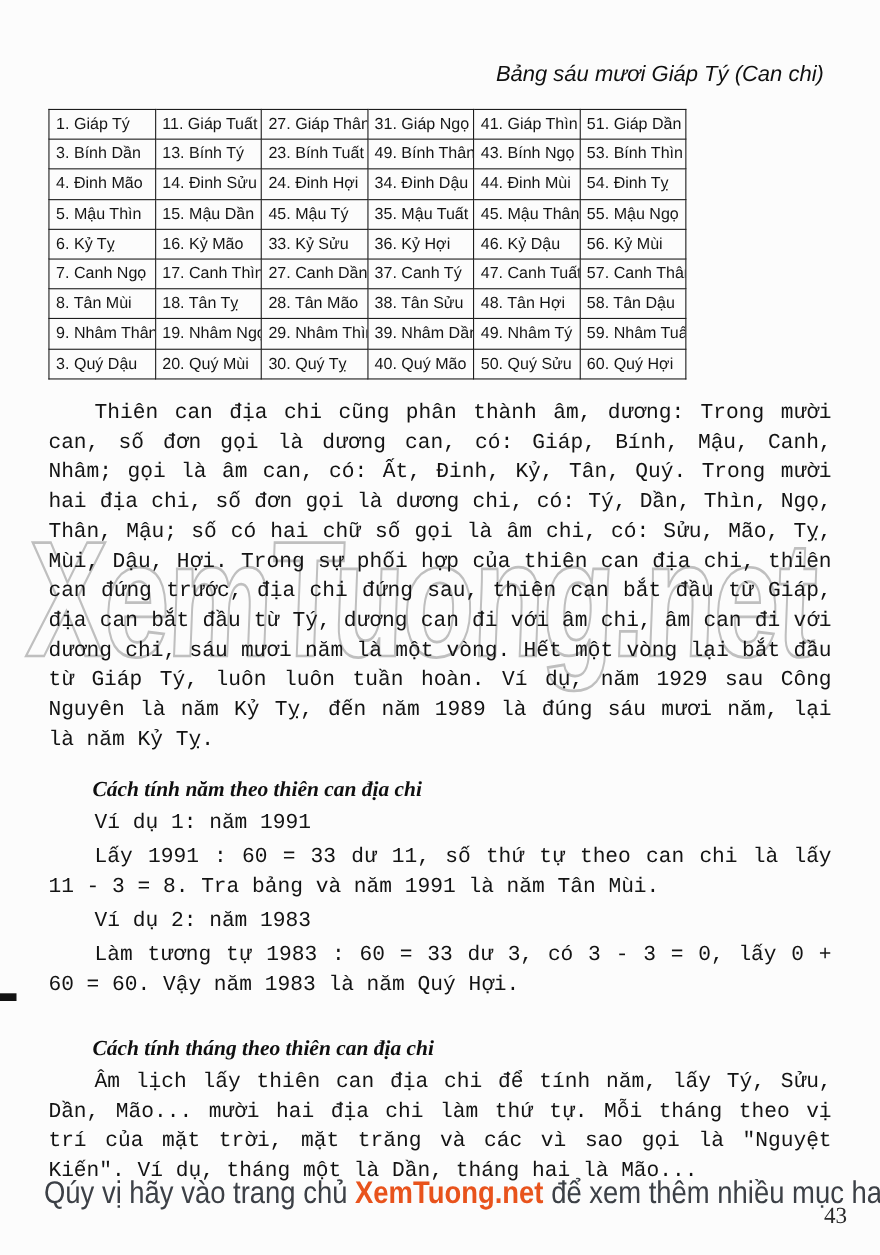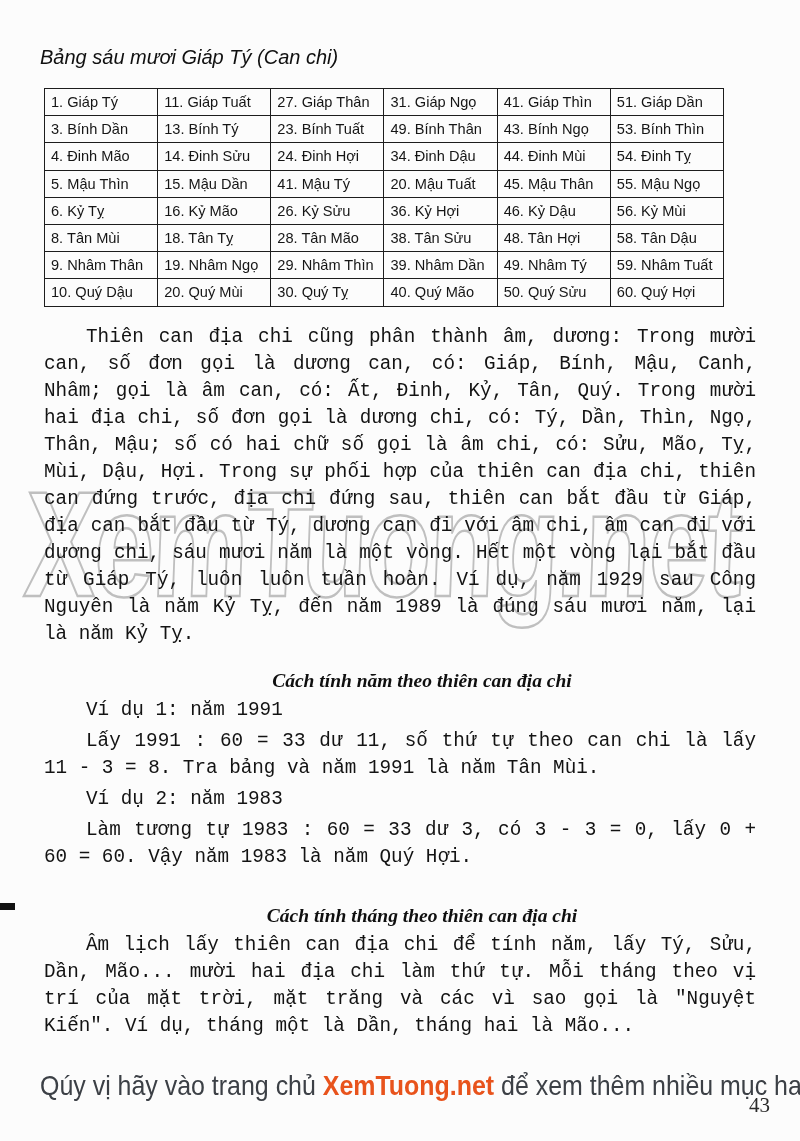--- a/index.html
+++ b/index.html
@@ -7,30 +7,30 @@
     position:relative;
     width:800px;height:1141px;
     margin:0 auto;
     background:#fcfcfc;
     overflow:hidden;
     color:#141414;
     font-family:"Liberation Serif", serif;
   }
   .content{position:relative;z-index:1;padding:0 40px;}
   .doc-title{
-    margin:0;padding-top:46px;
-    text-align:left;
+    margin:11px;padding-top:46px;
+    text-align:right;
     font-family:"Liberation Sans", sans-serif;
     font-style:italic;font-weight:500;
     font-size:20px;line-height:22px;
     color:#101010;
   }
   table.canchi{
     border-collapse:collapse;
-    width:680px;margin:20px 0 0 4px;
+    width:580px;margin:20px 0 0 4px;
     table-layout:fixed;
   }
   table.canchi td{
     border:1.6px solid #1d1d1d;
     height:26.2px;
     padding:0 2px 0 6px;
     font-family:"Liberation Sans", sans-serif;
     font-size:14.6px;
     color:#151515;
     white-space:nowrap;
@@ -45,21 +45,20 @@
     color:#131313;
     font-family:Liberation Mono, monospace;
   }
   .para.first{margin-top:17px;}
   .para.tight{margin-top:1px;}
   .section-heading{
     margin:19px 0 3px 44px;
     font-size:19.5px;line-height:27px;
     font-weight:bold;font-style:italic;
     color:#0f0f0f;
-    text-align:center;
   }
   .watermark{
     position:absolute;
     left:28px;top:458px;
     z-index:0;
     font-family:"Liberation Sans", sans-serif;
     font-weight:bold;
     font-size:150px;
     letter-spacing:-3px;
     white-space:nowrap;
@@ -125,51 +124,59 @@
             <td>4. Đinh Mão</td>
             <td>14. Đinh Sửu</td>
             <td>24. Đinh Hợi</td>
             <td>34. Đinh Dậu</td>
             <td>44. Đinh Mùi</td>
             <td>54. Đinh Tỵ</td>
           </tr>
           <tr>
             <td>5. Mậu Thìn</td>
             <td>15. Mậu Dần</td>
-            <td>41. Mậu Tý</td>
-            <td>20. Mậu Tuất</td>
+            <td>45. Mậu Tý</td>
+            <td>35. Mậu Tuất</td>
             <td>45. Mậu Thân</td>
             <td>55. Mậu Ngọ</td>
           </tr>
           <tr>
             <td>6. Kỷ Tỵ</td>
             <td>16. Kỷ Mão</td>
-            <td>26. Kỷ Sửu</td>
+            <td>33. Kỷ Sửu</td>
             <td>36. Kỷ Hợi</td>
             <td>46. Kỷ Dậu</td>
             <td>56. Kỷ Mùi</td>
+          </tr>
+          <tr>
+            <td>7. Canh Ngọ</td>
+            <td>17. Canh Thìn</td>
+            <td>27. Canh Dần</td>
+            <td>37. Canh Tý</td>
+            <td>47. Canh Tuất</td>
+            <td>57. Canh Thân</td>
           </tr>
           <tr>
             <td>8. Tân Mùi</td>
             <td>18. Tân Tỵ</td>
             <td>28. Tân Mão</td>
             <td>38. Tân Sửu</td>
             <td>48. Tân Hợi</td>
             <td>58. Tân Dậu</td>
           </tr>
           <tr>
             <td>9. Nhâm Thân</td>
             <td>19. Nhâm Ngọ</td>
             <td>29. Nhâm Thìn</td>
             <td>39. Nhâm Dần</td>
             <td>49. Nhâm Tý</td>
             <td>59. Nhâm Tuất</td>
           </tr>
           <tr>
-            <td>10. Quý Dậu</td>
+            <td>3. Quý Dậu</td>
             <td>20. Quý Mùi</td>
             <td>30. Quý Tỵ</td>
             <td>40. Quý Mão</td>
             <td>50. Quý Sửu</td>
             <td>60. Quý Hợi</td>
           </tr>
         </tbody>
     </table>
 
     <div class="body-text">

